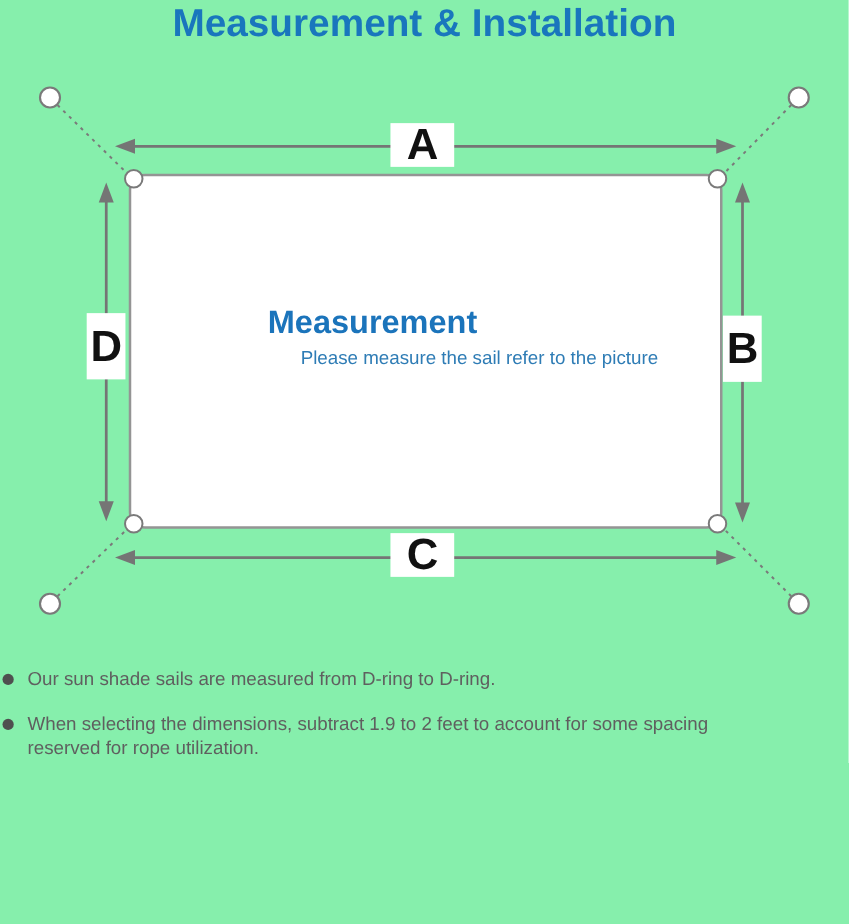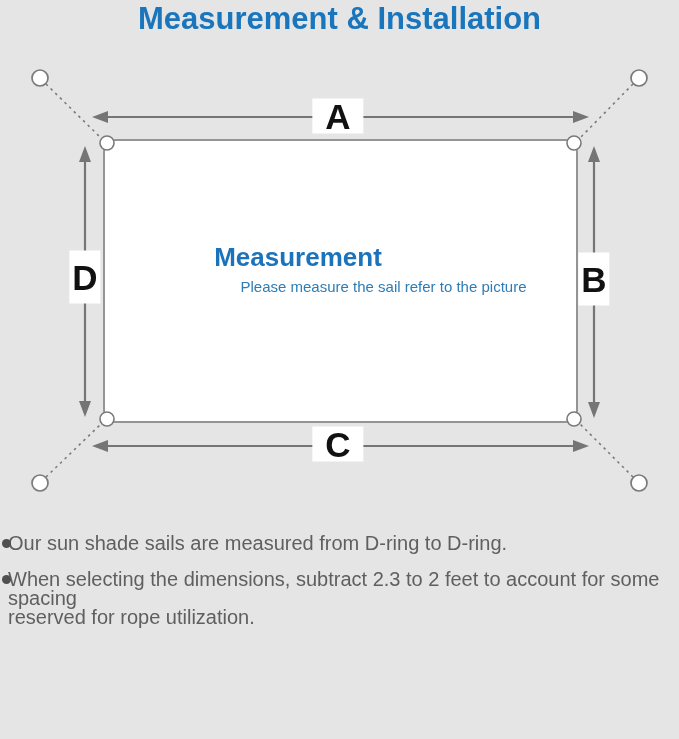--- a/index.html
+++ b/index.html
@@ -1,17 +1,17 @@
 <!DOCTYPE html>
 <html><head>
 <meta charset="utf-8">
 <style>
   html,body{margin:0;padding:0;background:#fff;}
   .page{
-    position:relative;width:679px;height:739px;background:#e5e5e5;
+    position:relative;width:679px;height:739px;background:#86efac;
     font-family:"Liberation Sans",sans-serif;overflow:hidden;
   }
   .title{
     position:absolute;top:1px;left:0;width:679px;margin:0;
     text-align:center;font-size:31px;font-weight:700;color:#1976bd;
   }
   svg.diagram{position:absolute;top:0;left:0;}
   .dash{stroke:#7a7a7a;stroke-width:1.6;stroke-dasharray:2.5 4;fill:none;}
   .anchor{fill:#ffffff;stroke:#7a7a7a;stroke-width:1.7;}
   .sail{fill:#ffffff;stroke:#949494;stroke-width:2;}
@@ -35,22 +35,22 @@
   }
   .center-subtitle{
     position:absolute;left:0;top:278px;width:679px;text-align:center;
     font-size:15px;color:#2e7cb5;margin-left:44px;
   }
   .notes{
     position:absolute;top:534px;left:0;width:679px;
     margin:0;padding:0;list-style:none;
   }
   .notes li{
-    position:relative;padding-left:8px;margin-bottom:17px;
-    font-size:20px;line-height:19px;color:#5f5f5f;
+    position:relative;padding-left:22px;margin-bottom:17px;
+    font-size:15px;line-height:19px;color:#5f5f5f;
   }
   .dot{
     position:absolute;left:2px;top:5px;width:9px;height:9px;
     border-radius:50%;background:#4f4f4f;
   }
 </style>
 </head>
 <body>
 
 <div class="page">
@@ -101,18 +101,18 @@
   <div class="center-title">Measurement</div>
   <div class="center-subtitle">Please measure the sail refer to the picture</div>
 
   <ul class="notes">
     <li>
       <span class="dot"></span>
       <span>Our sun shade sails are measured from D-ring to D-ring.</span>
     </li>
     <li>
       <span class="dot"></span>
-      <span>When selecting the dimensions, subtract 2.3 to 2 feet to account for some spacing</span><br>
+      <span>When selecting the dimensions, subtract 1.9 to 2 feet to account for some spacing</span><br>
       <span>reserved for rope utilization.</span>
     </li>
   </ul>
 
 </div>
 
 </body></html>

